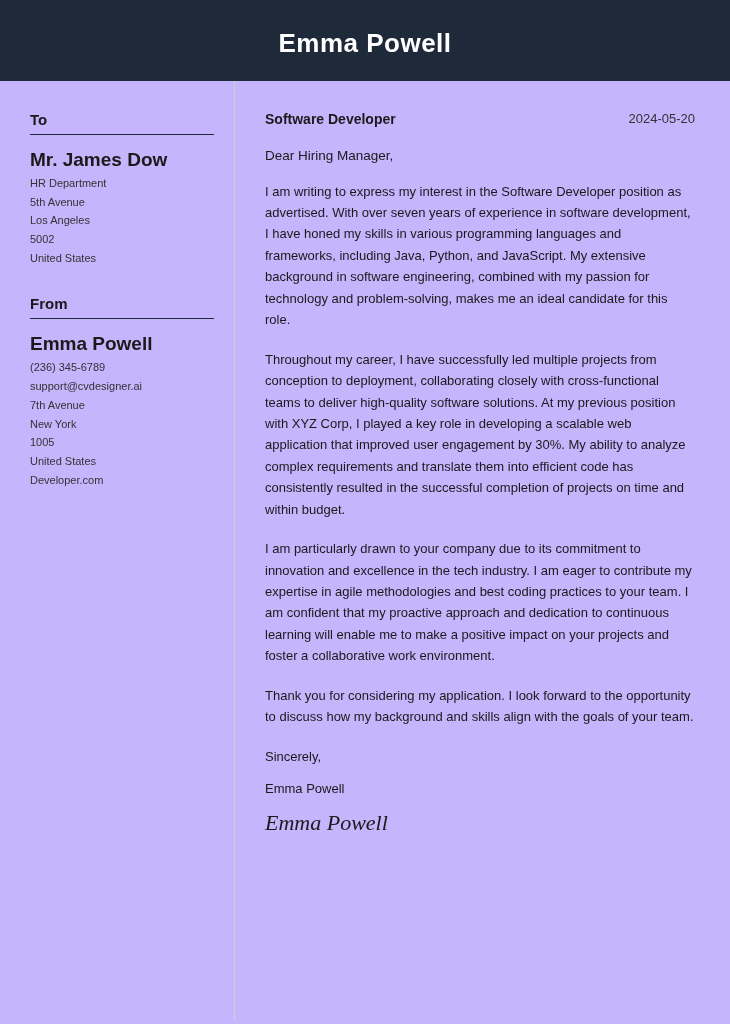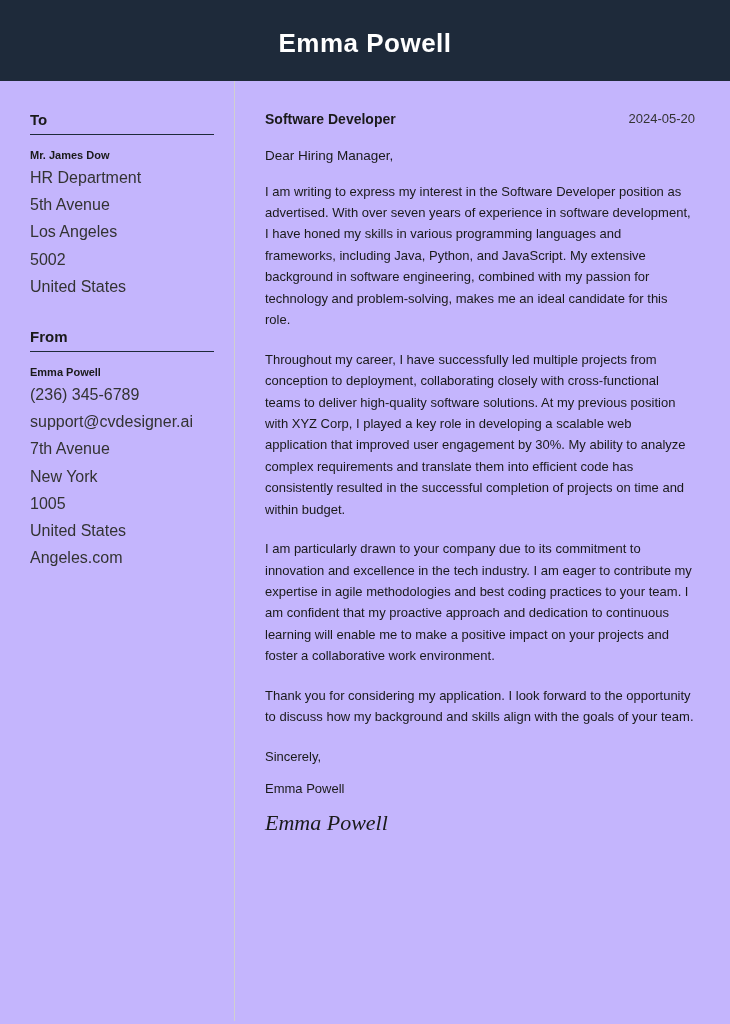--- a/index.html
+++ b/index.html
@@ -55,28 +55,28 @@
       margin-top: 0;
     }
 
     .sidebar-divider {
       border: none;
       border-top: 1.5px solid #1e2a3a;
       margin-bottom: 14px;
     }
 
     .sidebar-contact-name {
+      font-size: 19px;
+      font-weight: 700;
+      color: #1a1a1a;
+      margin-bottom: 3px;
+    }
+
+    .sidebar-contact-line {
       font-size: 11px;
-      font-weight: 700;
-      color: #1a1a1a;
-      margin-bottom: 3px;
-    }
-
-    .sidebar-contact-line {
-      font-size: 16px;
       color: #333333;
       line-height: 1.7;
     }
 
     .from-section {
       margin-top: 28px;
     }
 
     
     .main-content {
@@ -162,21 +162,21 @@
       <div class="from-section">
         <h2 class="sidebar-section-title">From</h2>
         <hr class="sidebar-divider">
         <div class="sidebar-contact-name">Emma Powell</div>
         <div class="sidebar-contact-line">(236) 345-6789</div>
         <div class="sidebar-contact-line">support@cvdesigner.ai</div>
         <div class="sidebar-contact-line">7th Avenue</div>
         <div class="sidebar-contact-line">New York</div>
         <div class="sidebar-contact-line">1005</div>
         <div class="sidebar-contact-line">United States</div>
-        <div class="sidebar-contact-line">Angeles.com</div>
+        <div class="sidebar-contact-line">Developer.com</div>
       </div>
 
     </div>
 
     <div class="main-content">
 
       <div class="letter-header-row">
         <span class="letter-position">Software Developer</span>
         <span class="letter-date">2024-05-20</span>
       </div>

